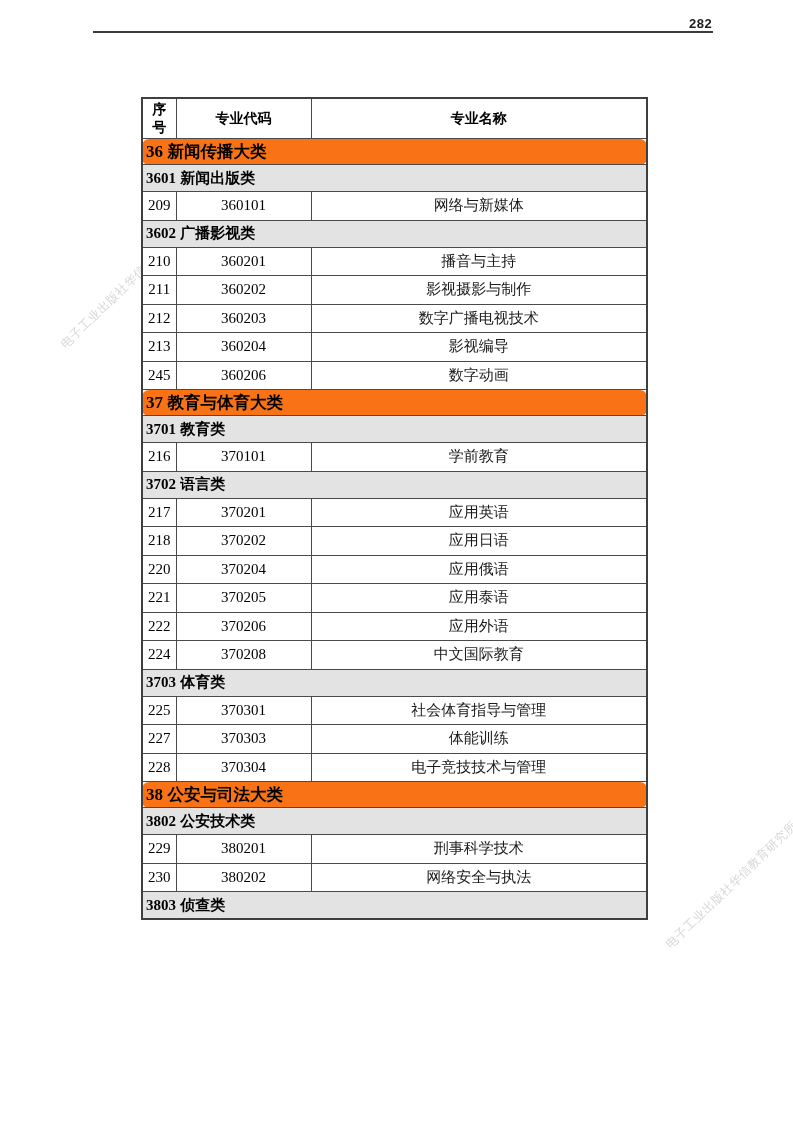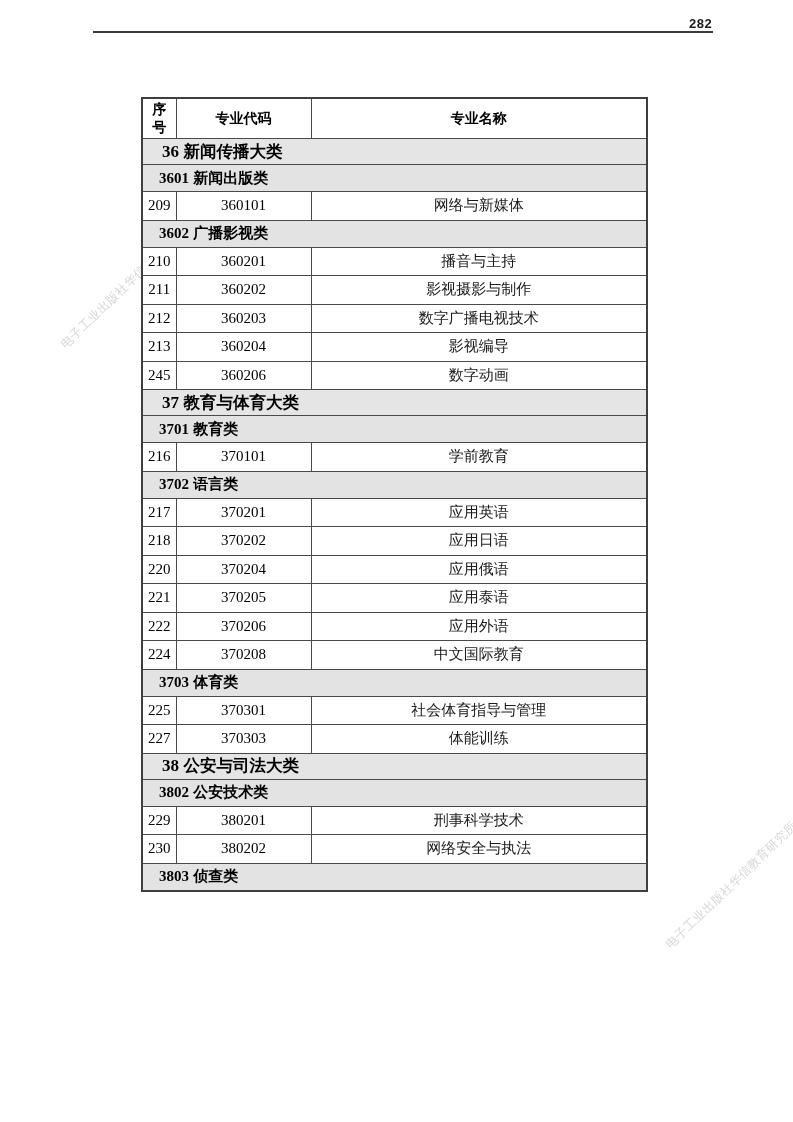--- a/index.html
+++ b/index.html
@@ -77,32 +77,33 @@
   }
   td.c2 {
     text-align: center;
     padding-left: 3px;
     font-size: 14.5px;
     color: #1a1a1a;
   }
 
   tr.section td {
     height: 25px;
-    background: #e5e5e5;
-    padding-left: 19px;
+    background: #f97316;
+    padding-left: 3px;
     font-weight: bold;
     color: #000;
+    border-radius: 7px;
   }
   tr.section .num { font-family: "Liberation Serif", serif; font-size: 17px; font-weight: bold; }
   tr.section .lab { font-size: 16.5px; font-weight: bold; }
 
   tr.subsection td {
     height: 26px;
     background: #e3e3e3;
-    padding-left: 16px;
+    padding-left: 3px;
     font-weight: bold;
     color: #000;
   }
   tr.subsection .num { font-family: "Liberation Serif", serif; font-size: 15px; font-weight: bold; }
   tr.subsection .lab { font-size: 15px; font-weight: bold; }
 </style>
 </head>
 <body>
 
 <div class="watermark" id="wm-top-left">电子工业出版社华信教育研究所</div>
@@ -219,20 +220,25 @@
       <tr class="data">
         <td class="c0">225</td>
         <td class="c1">370301</td>
         <td class="c2">社会体育指导与管理</td>
       </tr>
       <tr class="data">
         <td class="c0">227</td>
         <td class="c1">370303</td>
         <td class="c2">体能训练</td>
       </tr>
+      <tr class="data">
+        <td class="c0">228</td>
+        <td class="c1">370304</td>
+        <td class="c2">电子竞技技术与管理</td>
+      </tr>
       <tr class="section">
         <td colspan="3"><span class="num">38</span><span class="lab">&nbsp;公安与司法大类</span></td>
       </tr>
       <tr class="subsection">
         <td colspan="3"><span class="num">3802</span><span class="lab">&nbsp;公安技术类</span></td>
       </tr>
       <tr class="data">
         <td class="c0">229</td>
         <td class="c1">380201</td>
         <td class="c2">刑事科学技术</td>

